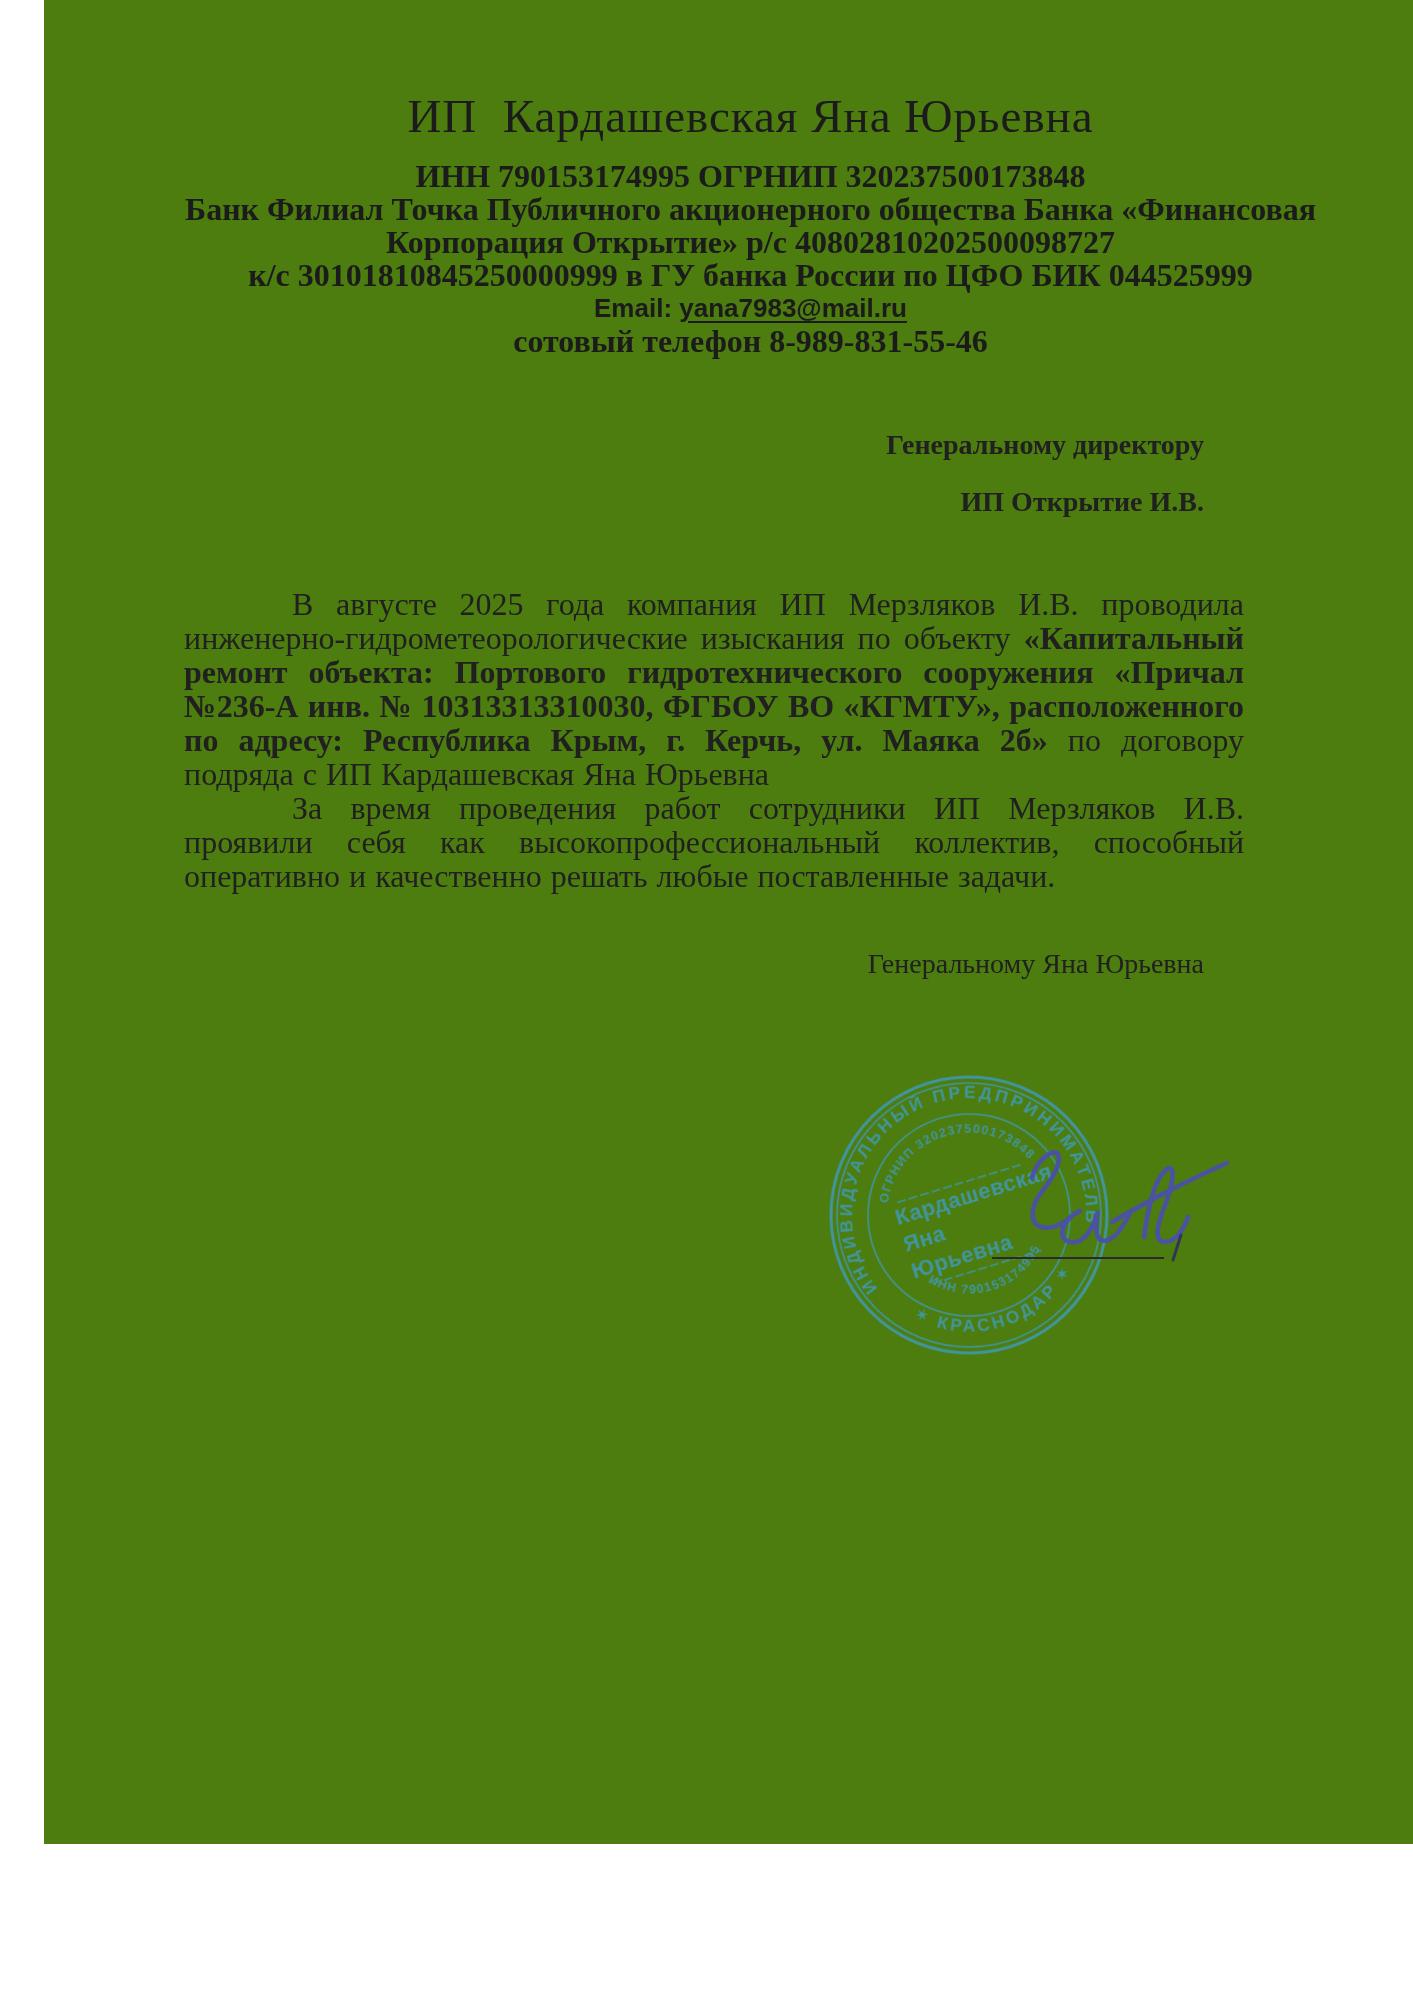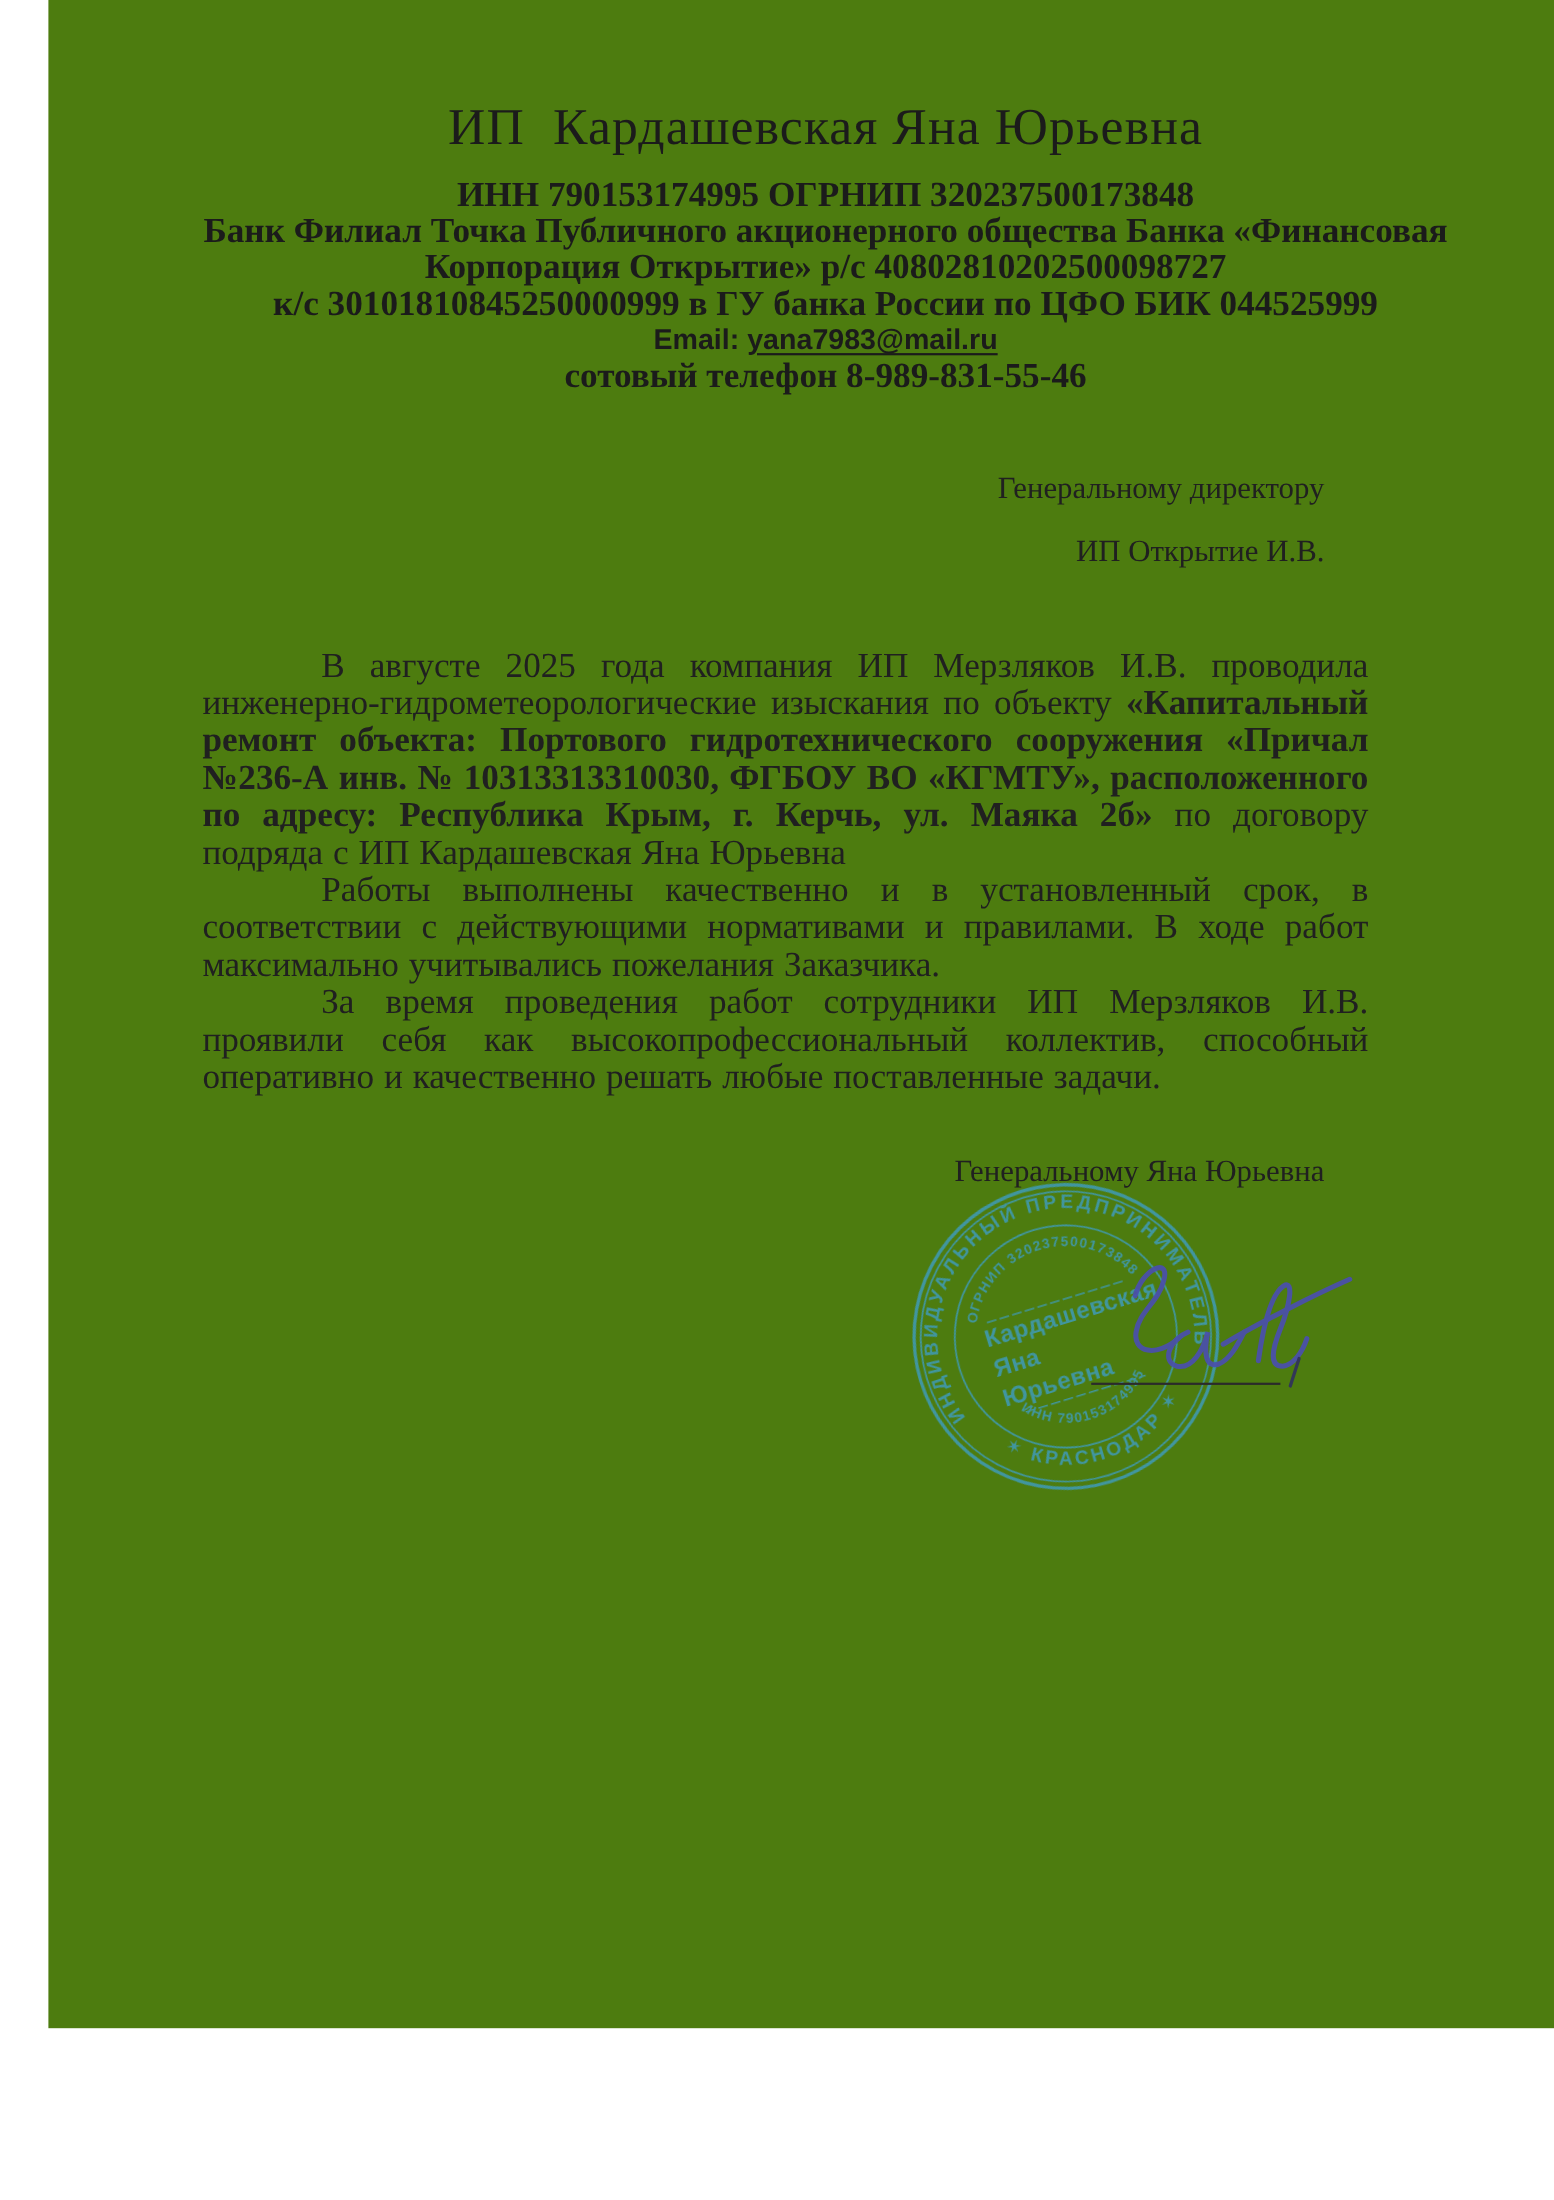--- a/index.html
+++ b/index.html
@@ -22,21 +22,21 @@
   .lh-line { font-weight:bold; font-size:32px; line-height:33px; }
   .email-line {
     font-family:"Liberation Sans", sans-serif;
     font-weight:bold; font-size:26px; line-height:33px;
   }
   .email-underline { text-decoration:underline; text-underline-offset:4px; }
   
   .addressee {
     margin:72px 0 0 140px; width:1060px;
     text-align:right; padding-right:40px;
-    font-weight:normal; font-size:28px; line-height:30px;
+    font-weight:bold; font-size:28px; line-height:30px;
   }
   .addressee-line2 { margin-top:27px; }
   
   .body-text {
     margin:70px 0 0 140px; width:1060px;
     font-size:32px; line-height:34px;
     text-align:justify; word-spacing:1px;
   }
   .body-text p { text-indent:108px; margin:0; }
   .para-3 { margin-top:34px; }
@@ -80,21 +80,20 @@
     <div class="lh-line">сотовый телефон 8-989-831-55-46</div>
   </header>
 
   <div class="addressee">
     <div>Генеральному директору</div>
     <div class="addressee-line2">ИП Открытие И.В.</div>
   </div>
 
   <div class="body-text">
     <p><span>В августе 2025 года компания ИП Мерзляков И.В. проводила инженерно-гидрометеорологические изыскания по объекту </span><b>«Капитальный ремонт объекта: Портового гидротехнического сооружения «Причал №236-А инв. № 10313313310030, ФГБОУ ВО «КГМТУ», расположенного по адресу: Республика Крым, г. Керчь, ул. Маяка 2б»</b><span> по договору подряда с ИП Кардашевская Яна Юрьевна</span></p>
-    <p>Работы выполнены качественно и в установленный срок, в соответствии с действующими нормативами и правилами. В ходе работ максимально учитывались пожелания Заказчика.</p>
     <p class="para-3">За время проведения работ сотрудники ИП Мерзляков И.В. проявили себя как высокопрофессиональный коллектив, способный оперативно и качественно решать любые поставленные задачи.</p>
   </div>
 
   <div class="signature-name">Генеральному Яна Юрьевна</div>
 
   <svg class="stamp-wrap" viewBox="0 0 286 286" aria-hidden="true">
     <g fill="none" stroke="#3e9dc4">
       <circle cx="143" cy="143" r="138" stroke-width="3"></circle>
       <circle cx="143" cy="143" r="132" stroke-width="1.6"></circle>
       <circle cx="143" cy="143" r="101" stroke-width="1.6"></circle>

